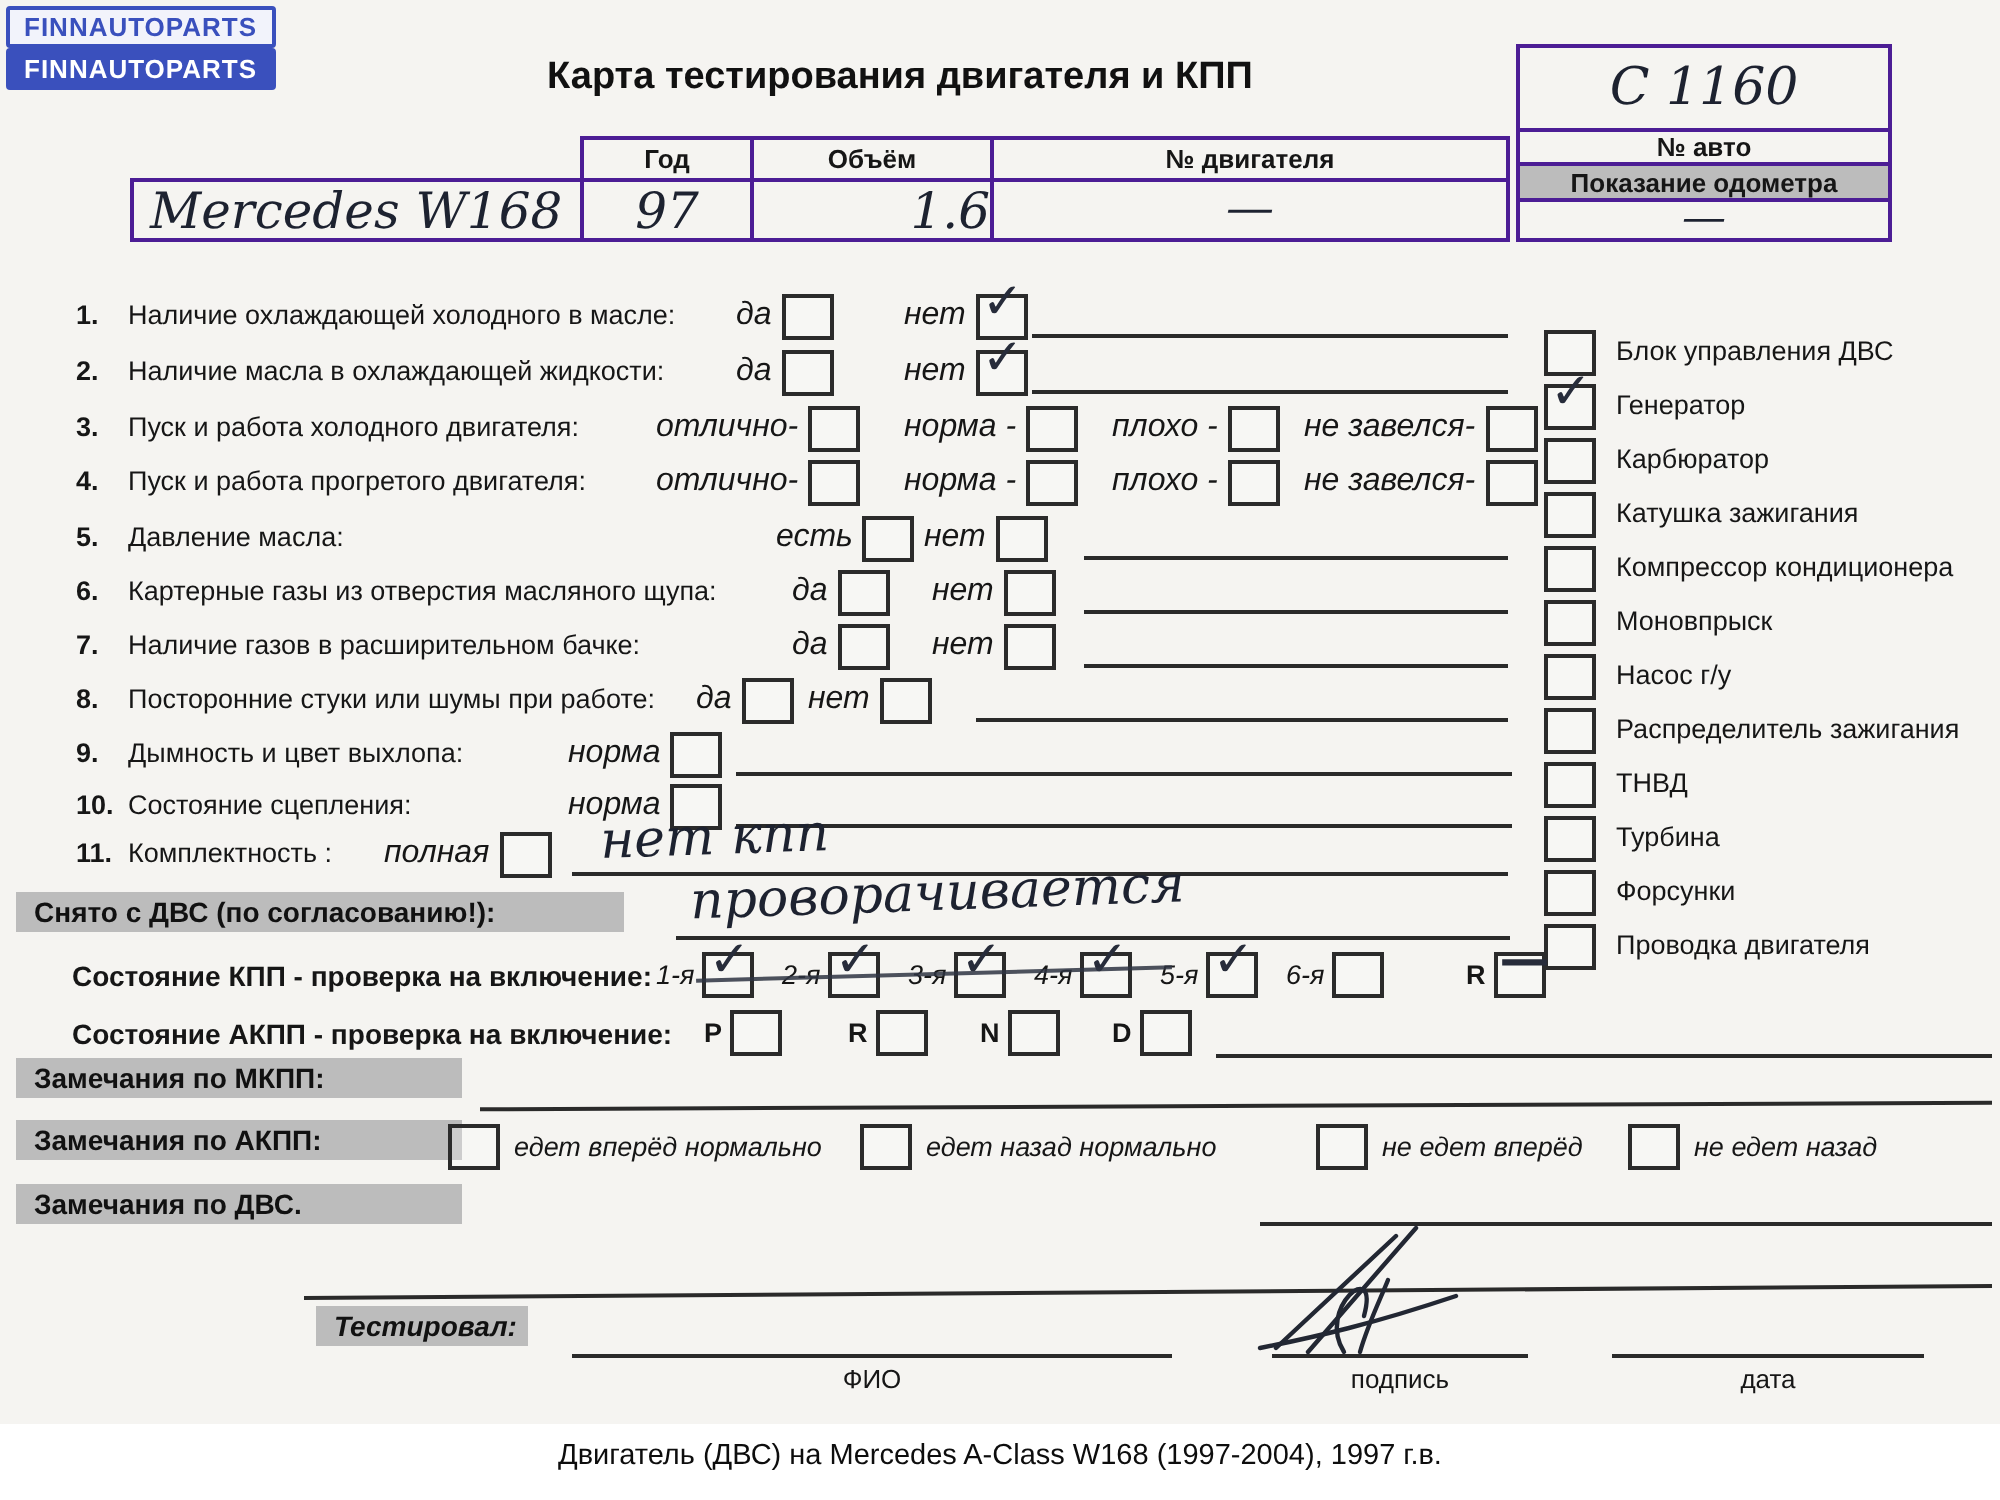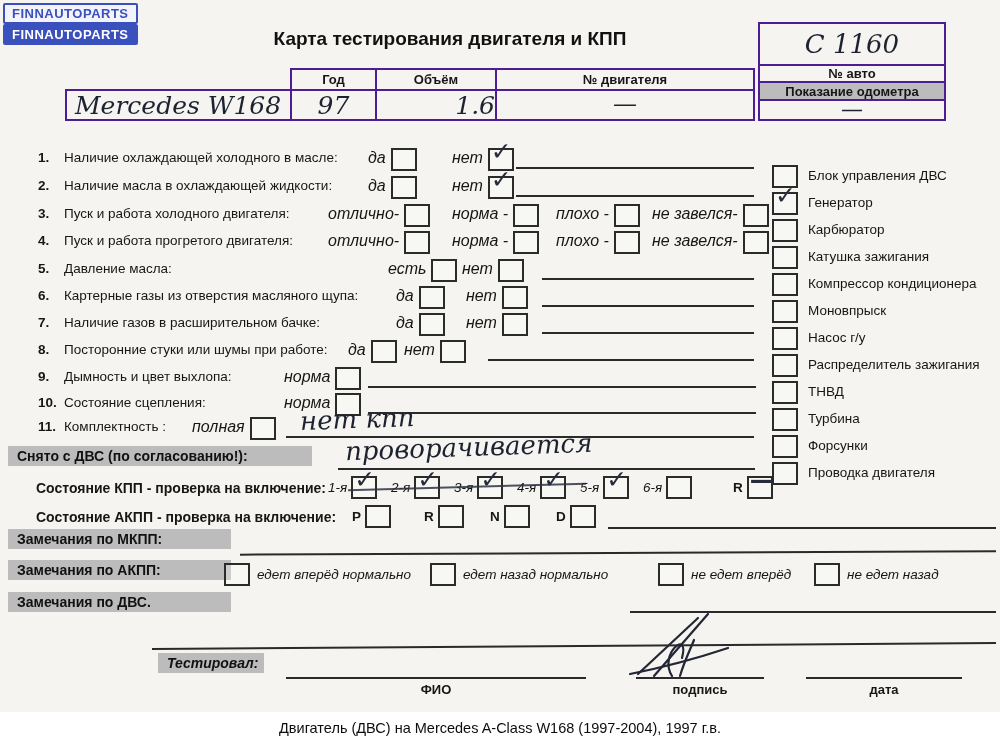--- a/index.html
+++ b/index.html
@@ -34,21 +34,21 @@
   
   .bar{position:absolute;font-weight:bold;font-size:14px;padding:2px 9px;background:#bcbcbc;color:#111;}
   .slabel{position:absolute;font-weight:bold;font-size:14px;}
   .gear{position:absolute;white-space:nowrap;}
   .gear em{font-style:italic;font-size:13.5px;margin-right:4px;}
   .gearb{font-weight:bold;font-style:normal !important;}
   .akopt{position:absolute;white-space:nowrap;}
   .akopt em{font-style:italic;font-size:13.5px;margin-left:7px;}
   .hwrite{position:absolute;font-size:26px;transform:rotate(-2deg);white-space:nowrap;}
   .stroke{position:absolute;border-bottom:2px solid #2e3442;opacity:.85;}
-  .sub{position:absolute;text-align:center;font-size:13px;font-weight:bold;}
+  .sub{position:absolute;text-align:center;font-size:13px;font-weight:normal;}
   .caption{position:absolute;left:0;top:720px;width:1000px;text-align:center;font-size:14.5px;color:#0d0d0d;background:#fff;}
   .tester-bar{font-style:italic;}
 </style>
 </head>
 <body>
 
 <div class="paper">
 
   <div class="badge badge1">FINNAUTOPARTS</div>
   <div class="badge badge2">FINNAUTOPARTS</div>

